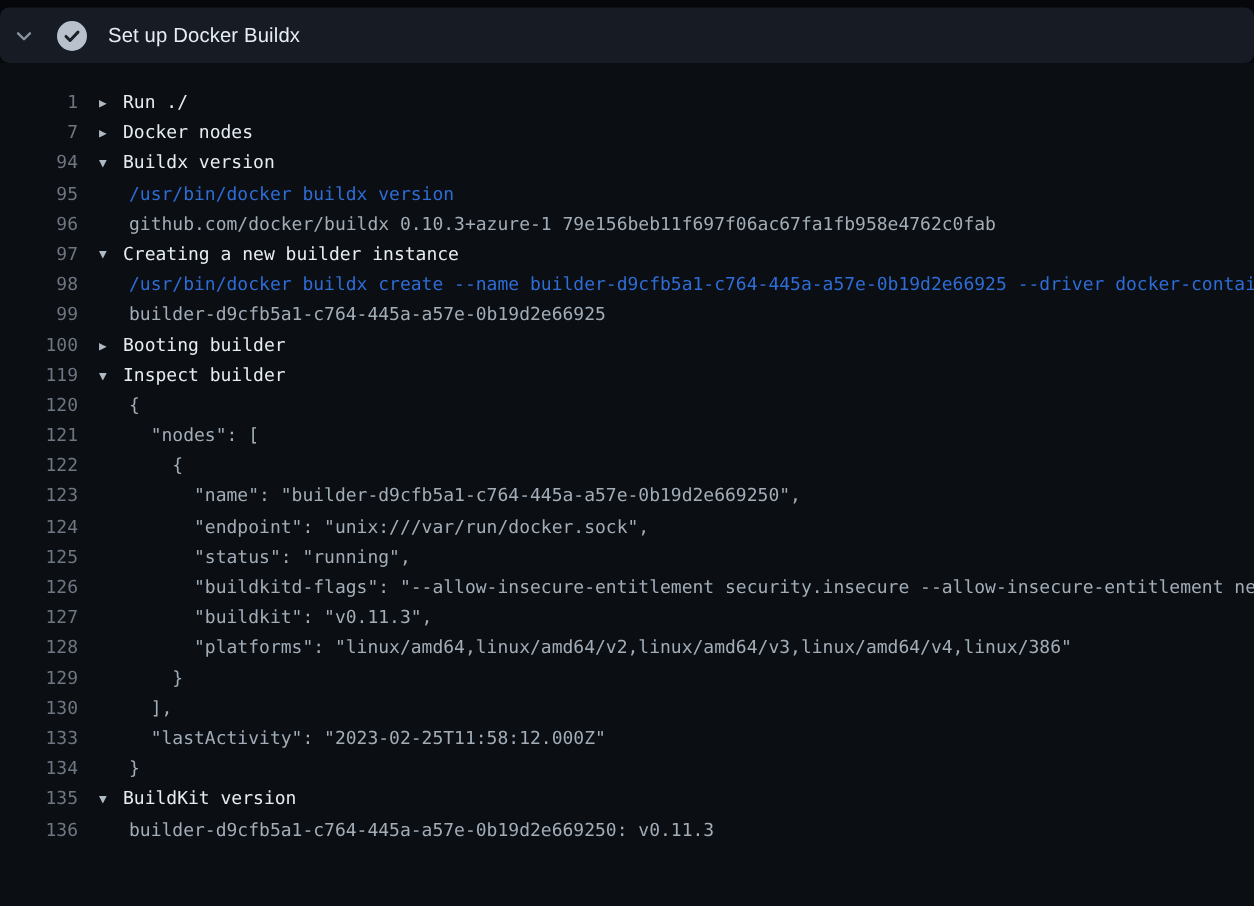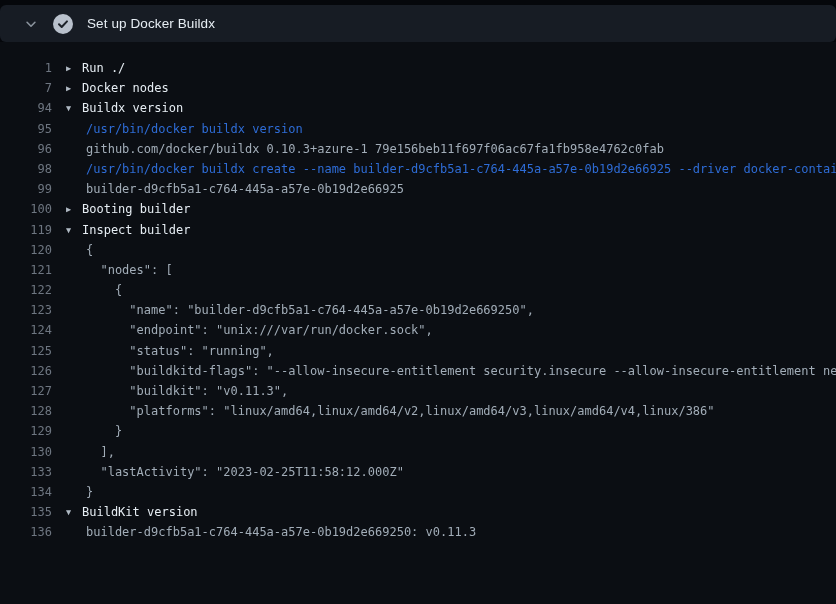--- a/index.html
+++ b/index.html
@@ -8,21 +8,21 @@
     background: #05070b;
     overflow: hidden;
     font-family: "Liberation Sans", sans-serif;
   }
   .step-wrap { position: relative; width: 836px; height: 604px; }
   .step-header {
     position: absolute; top: 5px; left: 0; right: 0; height: 37px;
     background: var(--header-bg, #171c24);
     border-radius: 6px;
     display: flex; align-items: center;
-    padding: 0 23px;
+    padding: 0 8px;
     cursor: pointer;
   }
   .chevron { width: 16px; height: 16px; display: flex; align-items: center; justify-content: center; margin-right: 14px; }
   .status-ico { width: 20px; height: 20px; margin-right: 14px; }
   .step-title {
     color: var(--title-color, #e6edf3);
     font-size: 13.5px; font-weight: 400; letter-spacing: .1px;
   }
   .log-area {
     position: absolute; top: 42px; left: 0; right: 0; bottom: 0;
@@ -71,20 +71,21 @@
     </span>
     <span class="step-title">Set up Docker Buildx</span>
   </div>
 
   <div class="log-area" id="log-area">
       <div class="log-line"><span class="ln">1</span><span class="lbody"><span class="tri">▶</span><span class="t-group">Run ./</span></span></div>
       <div class="log-line"><span class="ln">7</span><span class="lbody"><span class="tri">▶</span><span class="t-group">Docker nodes</span></span></div>
       <div class="log-line"><span class="ln">94</span><span class="lbody"><span class="tri">▼</span><span class="t-group">Buildx version</span></span></div>
       <div class="log-line"><span class="ln">95</span><span class="lbody"><span class="t-command">/usr/bin/docker buildx version</span></span></div>
       <div class="log-line"><span class="ln">96</span><span class="lbody"><span class="t-output">github.com/docker/buildx 0.10.3+azure-1 79e156beb11f697f06ac67fa1fb958e4762c0fab</span></span></div>
+      <div class="log-line"><span class="ln">97</span><span class="lbody"><span class="tri">▼</span><span class="t-group">Creating a new builder instance</span></span></div>
       <div class="log-line"><span class="ln">98</span><span class="lbody"><span class="t-command">/usr/bin/docker buildx create --name builder-d9cfb5a1-c764-445a-a57e-0b19d2e66925 --driver docker-container</span></span></div>
       <div class="log-line"><span class="ln">99</span><span class="lbody"><span class="t-output">builder-d9cfb5a1-c764-445a-a57e-0b19d2e66925</span></span></div>
       <div class="log-line"><span class="ln">100</span><span class="lbody"><span class="tri">▶</span><span class="t-group">Booting builder</span></span></div>
       <div class="log-line"><span class="ln">119</span><span class="lbody"><span class="tri">▼</span><span class="t-group">Inspect builder</span></span></div>
       <div class="log-line"><span class="ln">120</span><span class="lbody"><span class="t-output">{</span></span></div>
       <div class="log-line"><span class="ln">121</span><span class="lbody"><span class="t-output">  "nodes": [</span></span></div>
       <div class="log-line"><span class="ln">122</span><span class="lbody"><span class="t-output">    {</span></span></div>
       <div class="log-line"><span class="ln">123</span><span class="lbody"><span class="t-output">      "name": "builder-d9cfb5a1-c764-445a-a57e-0b19d2e669250",</span></span></div>
       <div class="log-line"><span class="ln">124</span><span class="lbody"><span class="t-output">      "endpoint": "unix:///var/run/docker.sock",</span></span></div>
       <div class="log-line"><span class="ln">125</span><span class="lbody"><span class="t-output">      "status": "running",</span></span></div>

